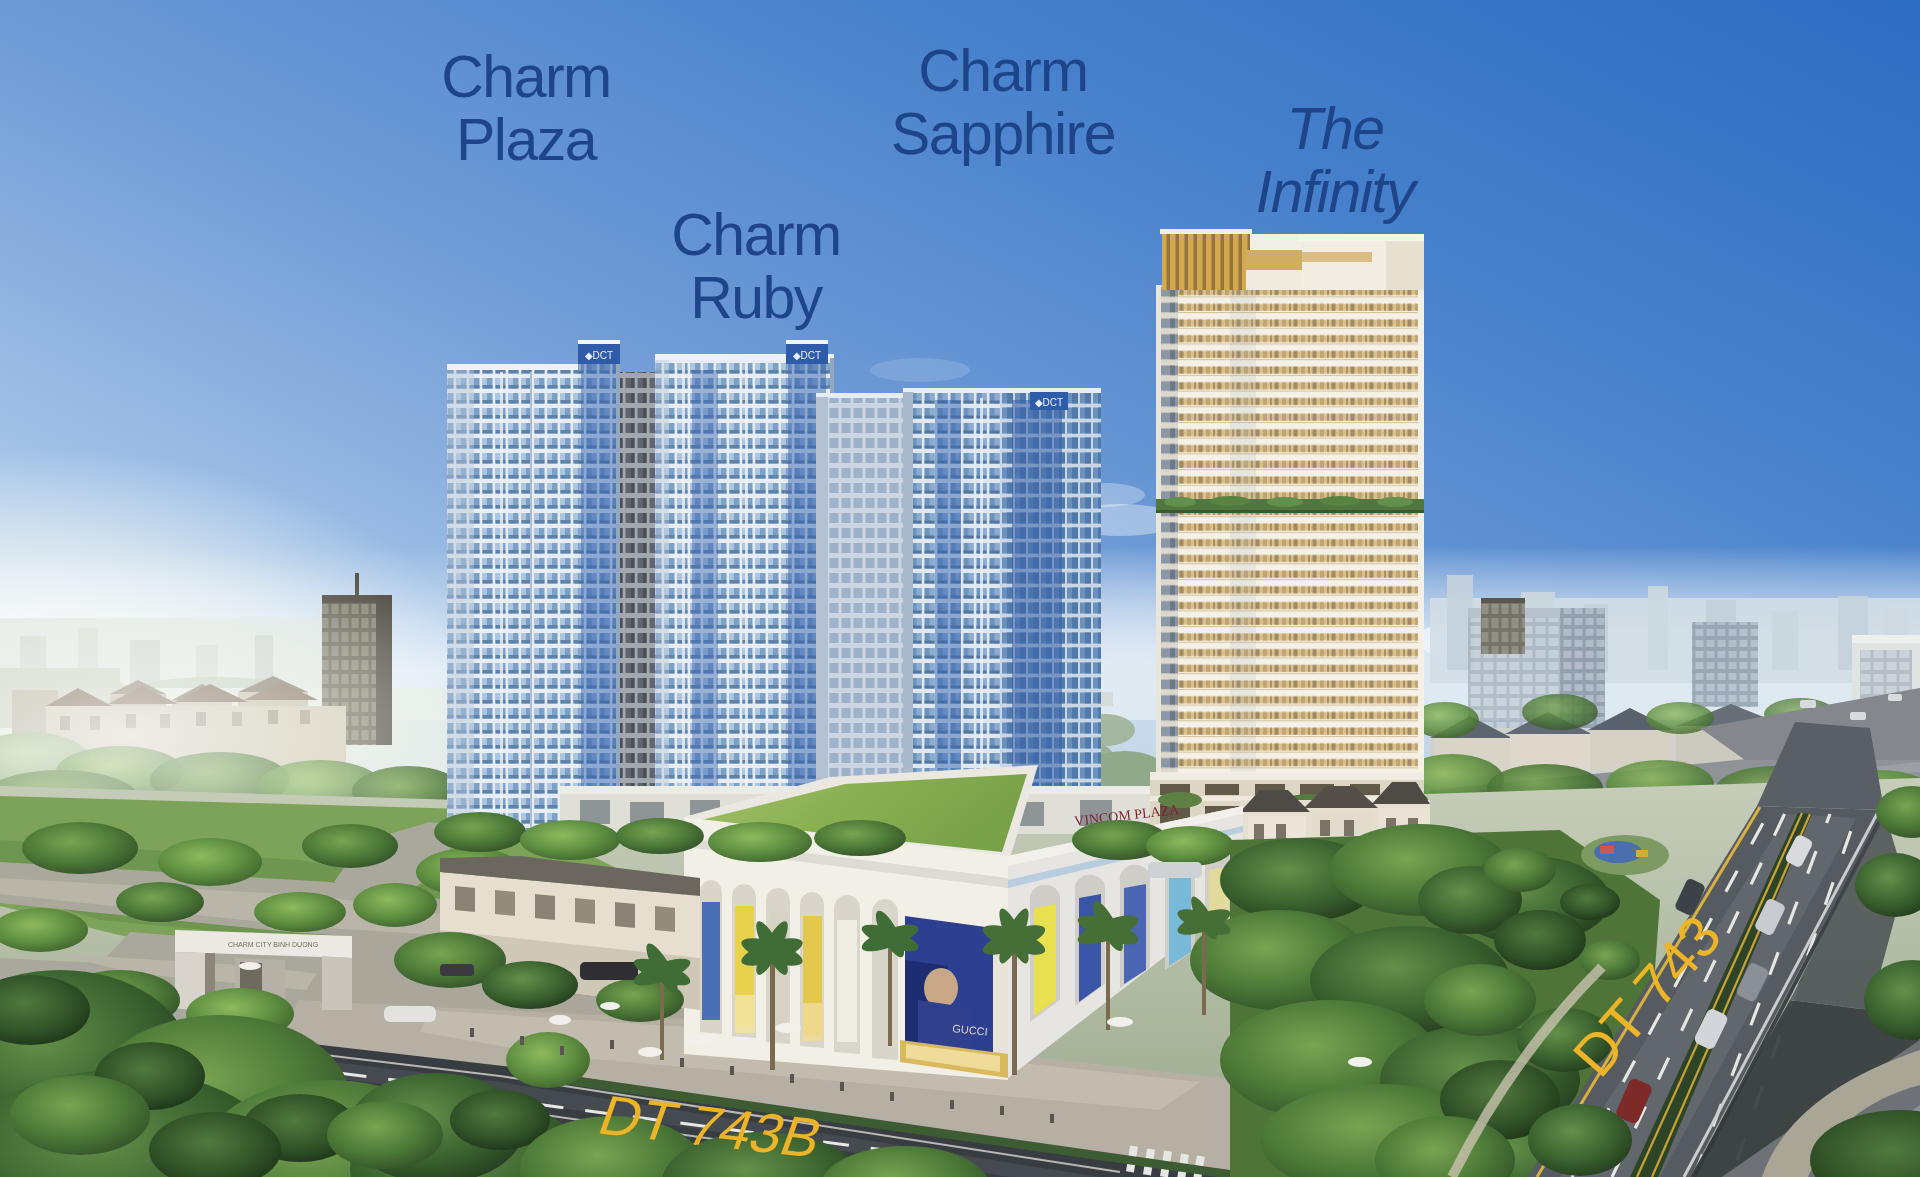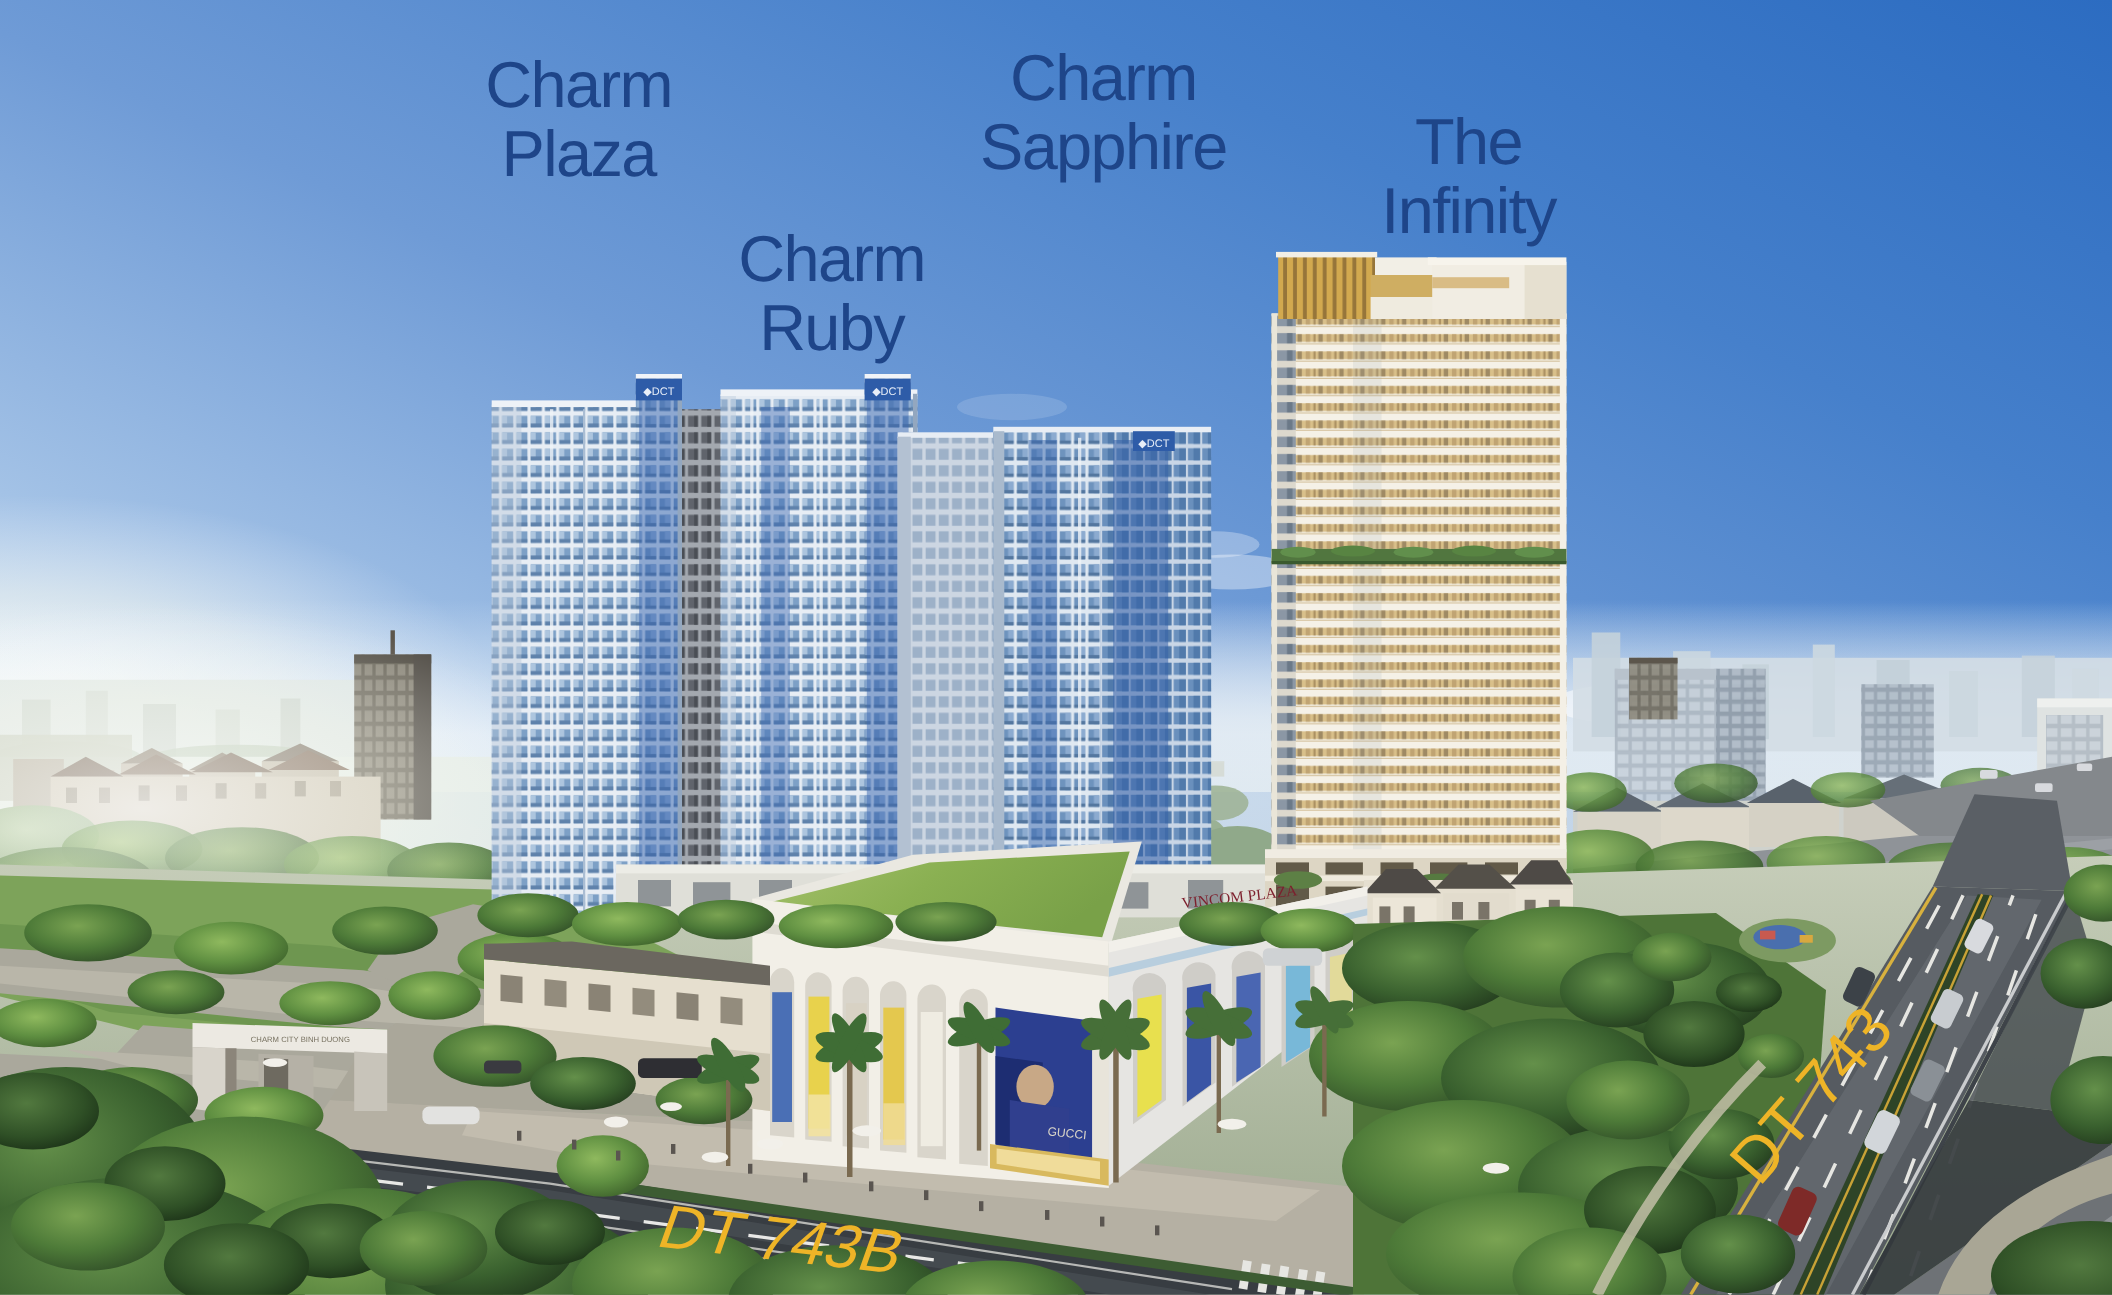--- a/index.html
+++ b/index.html
@@ -768,18 +768,18 @@
 <ellipse cx="250" cy="966" rx="11" ry="4"></ellipse>
 </g>
 </svg>
 
 <div class="lbl" style="left:376px;top:46px;width:300px;">Charm<br>Plaza</div>
 
 <div class="lbl" style="left:823px;top:40px;width:360px;">Charm<br>Sapphire</div>
 
 <div class="lbl" style="left:606px;top:204px;width:300px;">Charm<br>Ruby</div>
 
-<div class="lbl" style="left:1185px;top:98px;width:300px;">The<br>Infinity</div>
+<div class="lbl" style="left:1185px;top:98px;width:300px;font-style:italic;">The<br>Infinity</div>
 
 <div class="ylbl" style="left:601px;top:1094px;font-size:56px;transform:rotate(6.5deg) skewX(-13deg);">DT 743B</div>
 
 <div class="ylbl" style="left:1552px;top:962px;font-size:58px;transform:rotate(-49deg);">DT 743</div>
 </div>
 
 </body></html>

